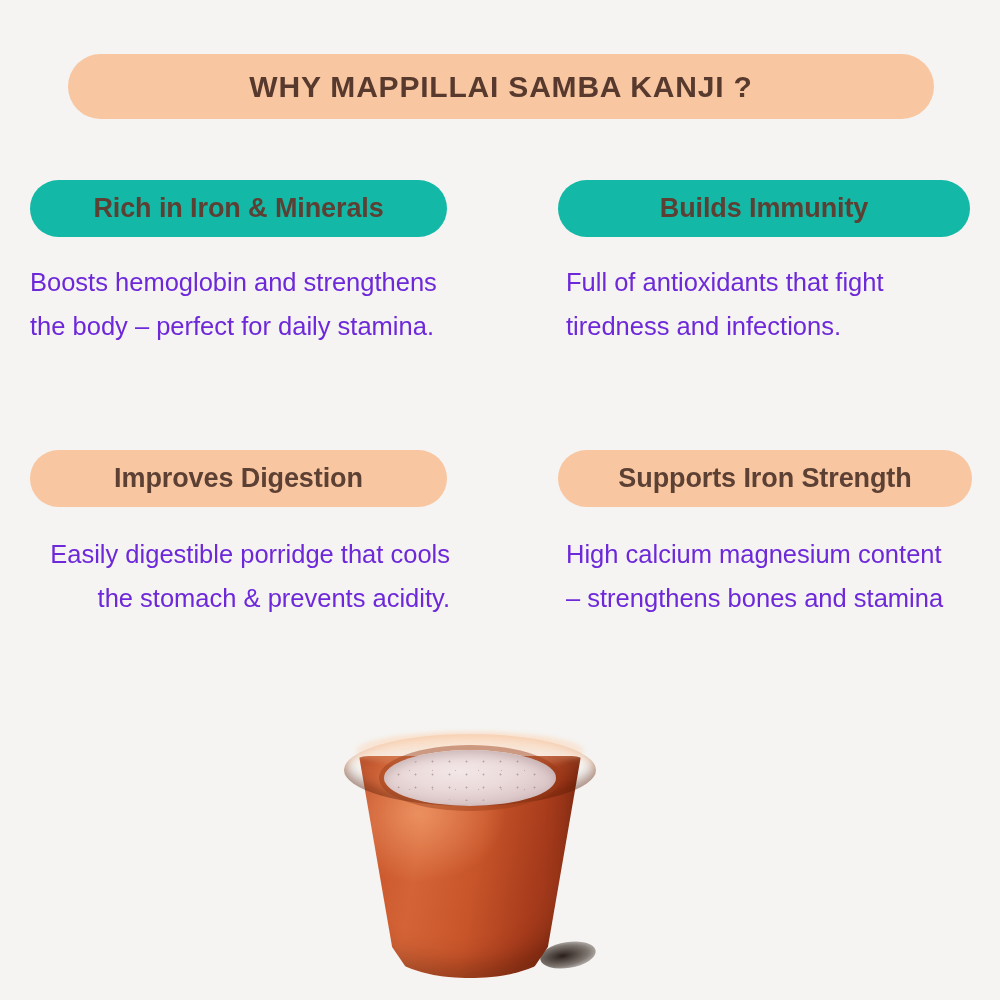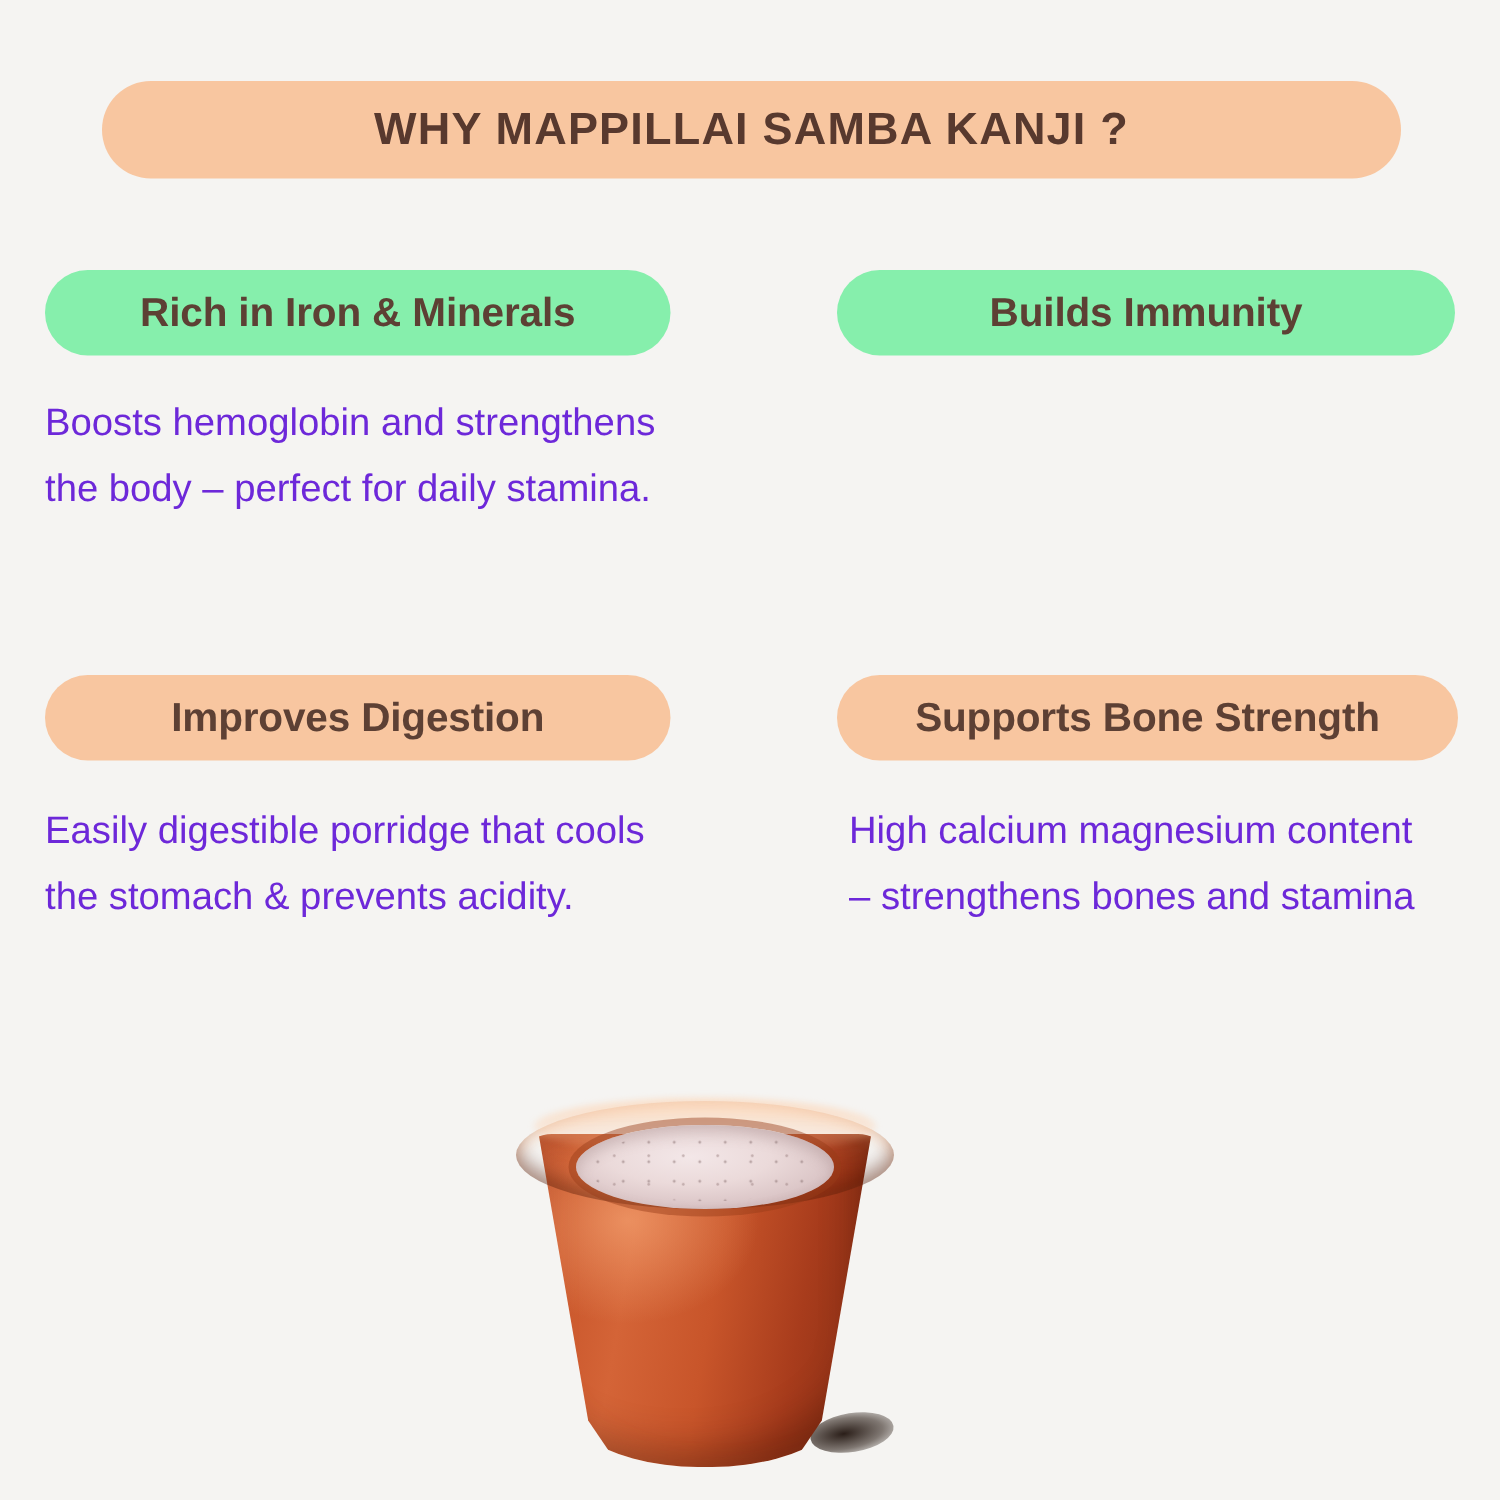--- a/index.html
+++ b/index.html
@@ -82,21 +82,21 @@
   .benefit-pill {
     display: inline-flex;
     align-items: center;
     justify-content: center;
     border-radius: 30px;
     padding: 0 22px;
     height: 57px;
     box-sizing: border-box;
     white-space: nowrap;
   }
-  .benefit-pill.pill-green { background: #86efac; }
+  .benefit-pill.pill-green { background: #14b8a6; }
   .benefit-pill.pill-orange { background: #f8c6a0; }
 
   .benefit-pill .pill-label {
     font-size: 27px;
     font-weight: 700;
     color: #5d4034;
     line-height: 1;
     letter-spacing: -0.1px;
   }
 
@@ -109,21 +109,21 @@
   .benefit-desc {
     margin-top: 24px;
     font-size: 25.5px;
     line-height: 1.72;
     color: #6d28d9;
     font-weight: 400;
     max-width: 420px;
   }
   .card-immunity .benefit-desc,
   .card-bone .benefit-desc { margin-left: 8px; max-width: 400px; }
-  .card-digestion .benefit-desc { margin-top: 26px; }
+  .card-digestion .benefit-desc { margin-top: 26px; text-align: right; }
   .card-bone .benefit-desc { margin-top: 26px; }
 
   
   .cup-area {
     position: absolute;
     left: 0;
     top: 700px;
     width: 1000px;
     height: 300px;
   }
@@ -232,36 +232,37 @@
         <div class="benefit-pill pill-green">
           <span class="pill-label">Rich in Iron &amp; Minerals</span>
         </div>
         <div class="benefit-desc">Boosts hemoglobin and strengthens the body – perfect for daily stamina.</div>
       </div>
 
       <div class="benefit-card col-right card-immunity">
         <div class="benefit-pill pill-green">
           <span class="pill-label">Builds Immunity</span>
         </div>
+        <div class="benefit-desc">Full of antioxidants that fight tiredness and infections.</div>
       </div>
 
     </div>
 
     <div class="benefit-row row-2">
 
       <div class="benefit-card col-left card-digestion">
         <div class="benefit-pill pill-orange">
           <span class="pill-label">Improves Digestion</span>
         </div>
         <div class="benefit-desc">Easily digestible porridge that cools the stomach &amp; prevents acidity.</div>
       </div>
 
       <div class="benefit-card col-right card-bone">
         <div class="benefit-pill pill-orange">
-          <span class="pill-label">Supports Bone Strength</span>
+          <span class="pill-label">Supports Iron Strength</span>
         </div>
         <div class="benefit-desc">High calcium magnesium content – strengthens bones and stamina</div>
       </div>
 
     </div>
 
   </div>
 
   <div class="cup-area">
     <div class="cup-figure">

